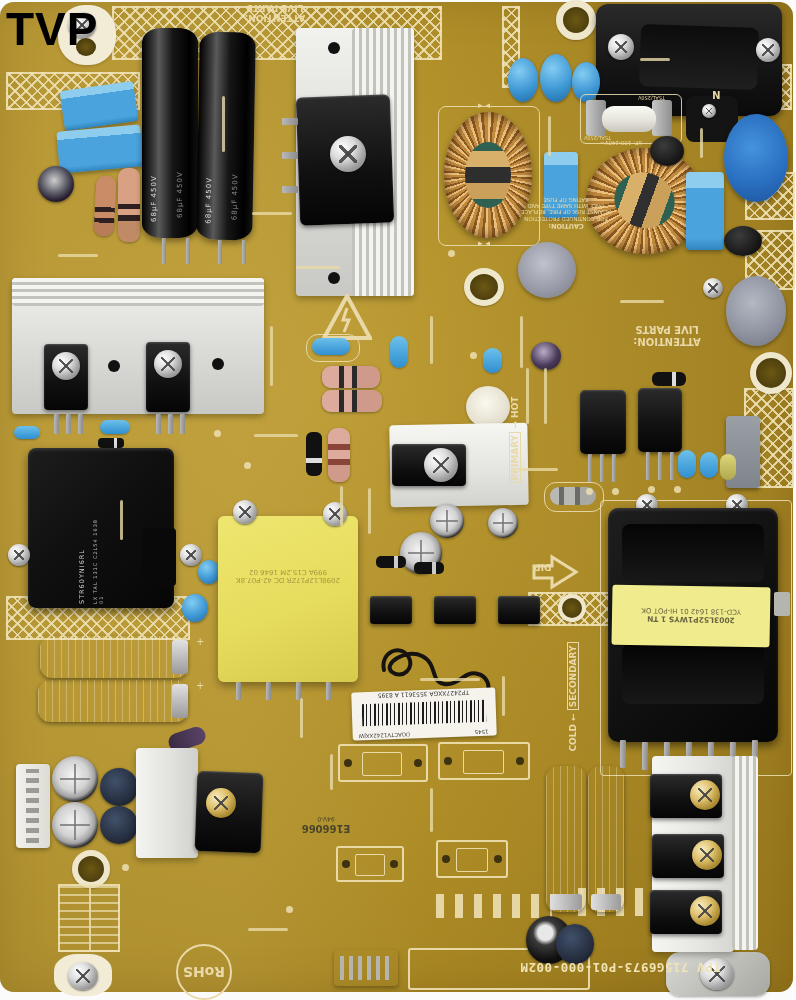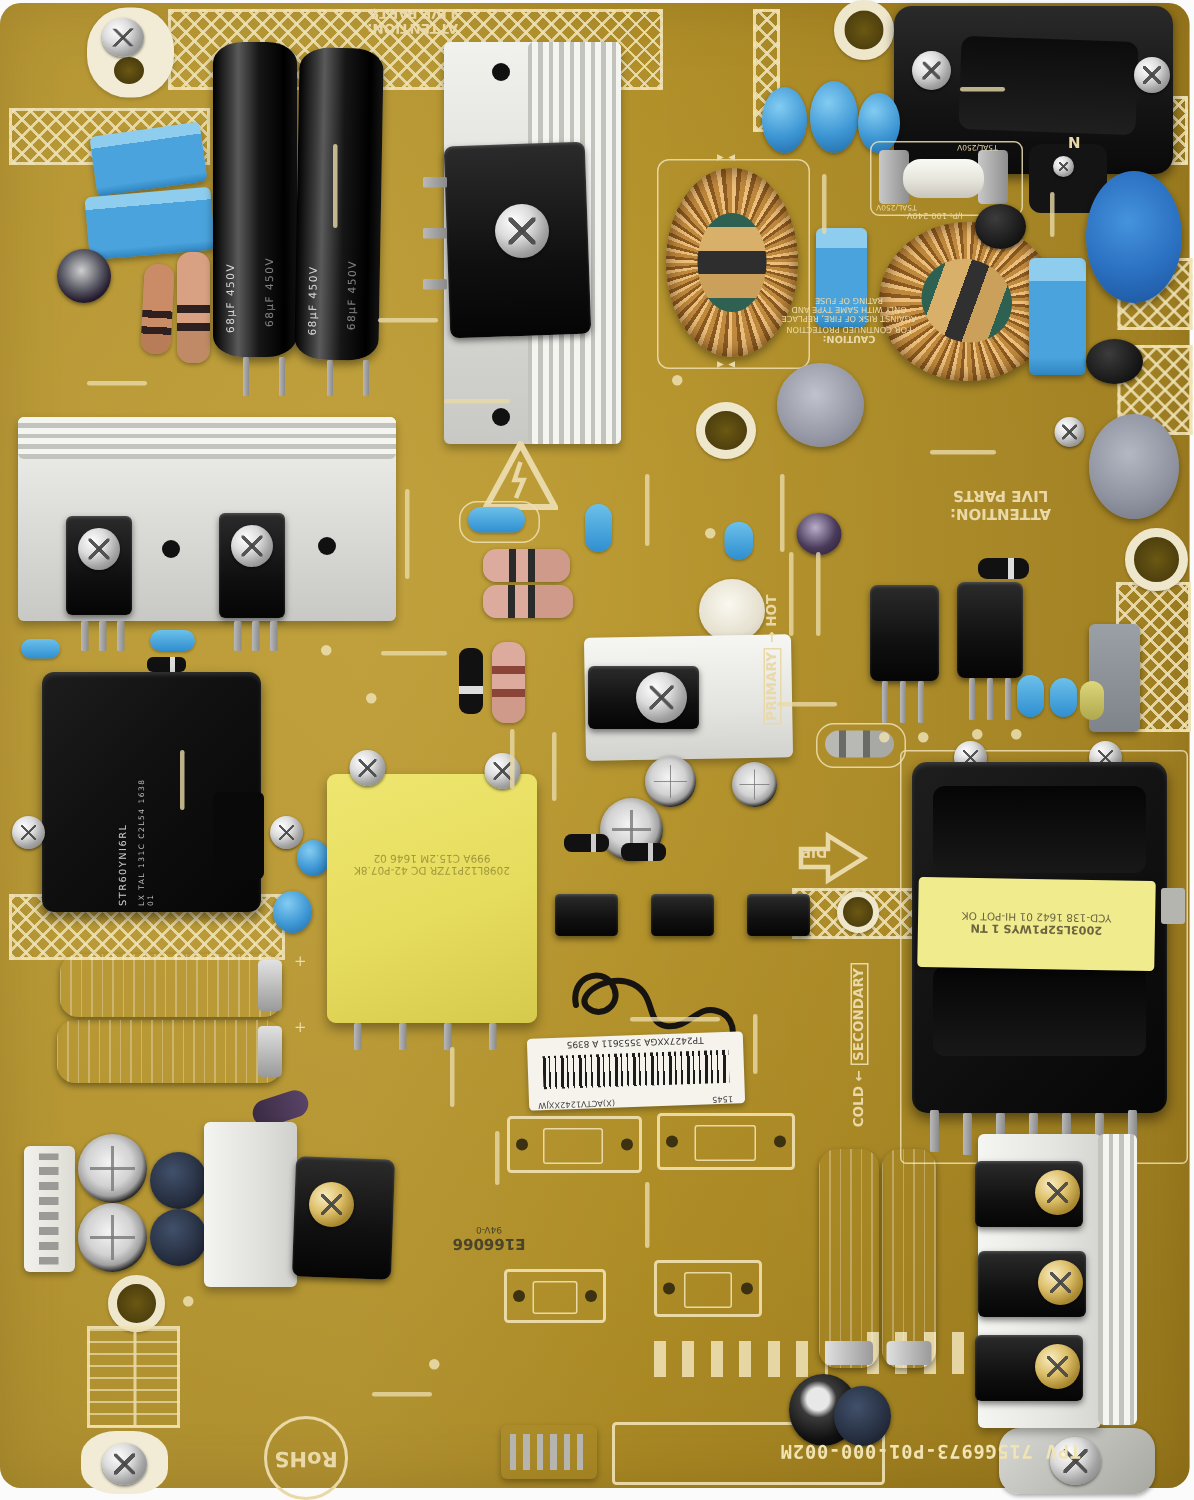--- a/index.html
+++ b/index.html
@@ -406,13 +406,14 @@
   <div class="pd" style="left:244px;top:462px;"></div>
   <div class="pd" style="left:470px;top:352px;"></div>
   <div class="pd" style="left:586px;top:488px;"></div>
   <div class="pd" style="left:612px;top:488px;"></div>
   <div class="pd" style="left:648px;top:486px;"></div>
   <div class="pd" style="left:674px;top:486px;"></div>
   <div class="pd" style="left:122px;top:864px;"></div>
   <div class="pd" style="left:286px;top:906px;"></div>
   <div class="pd" style="left:448px;top:250px;"></div>
 
+  <div class="watermark">TVP</div>
 </div>
 
 </body></html>

